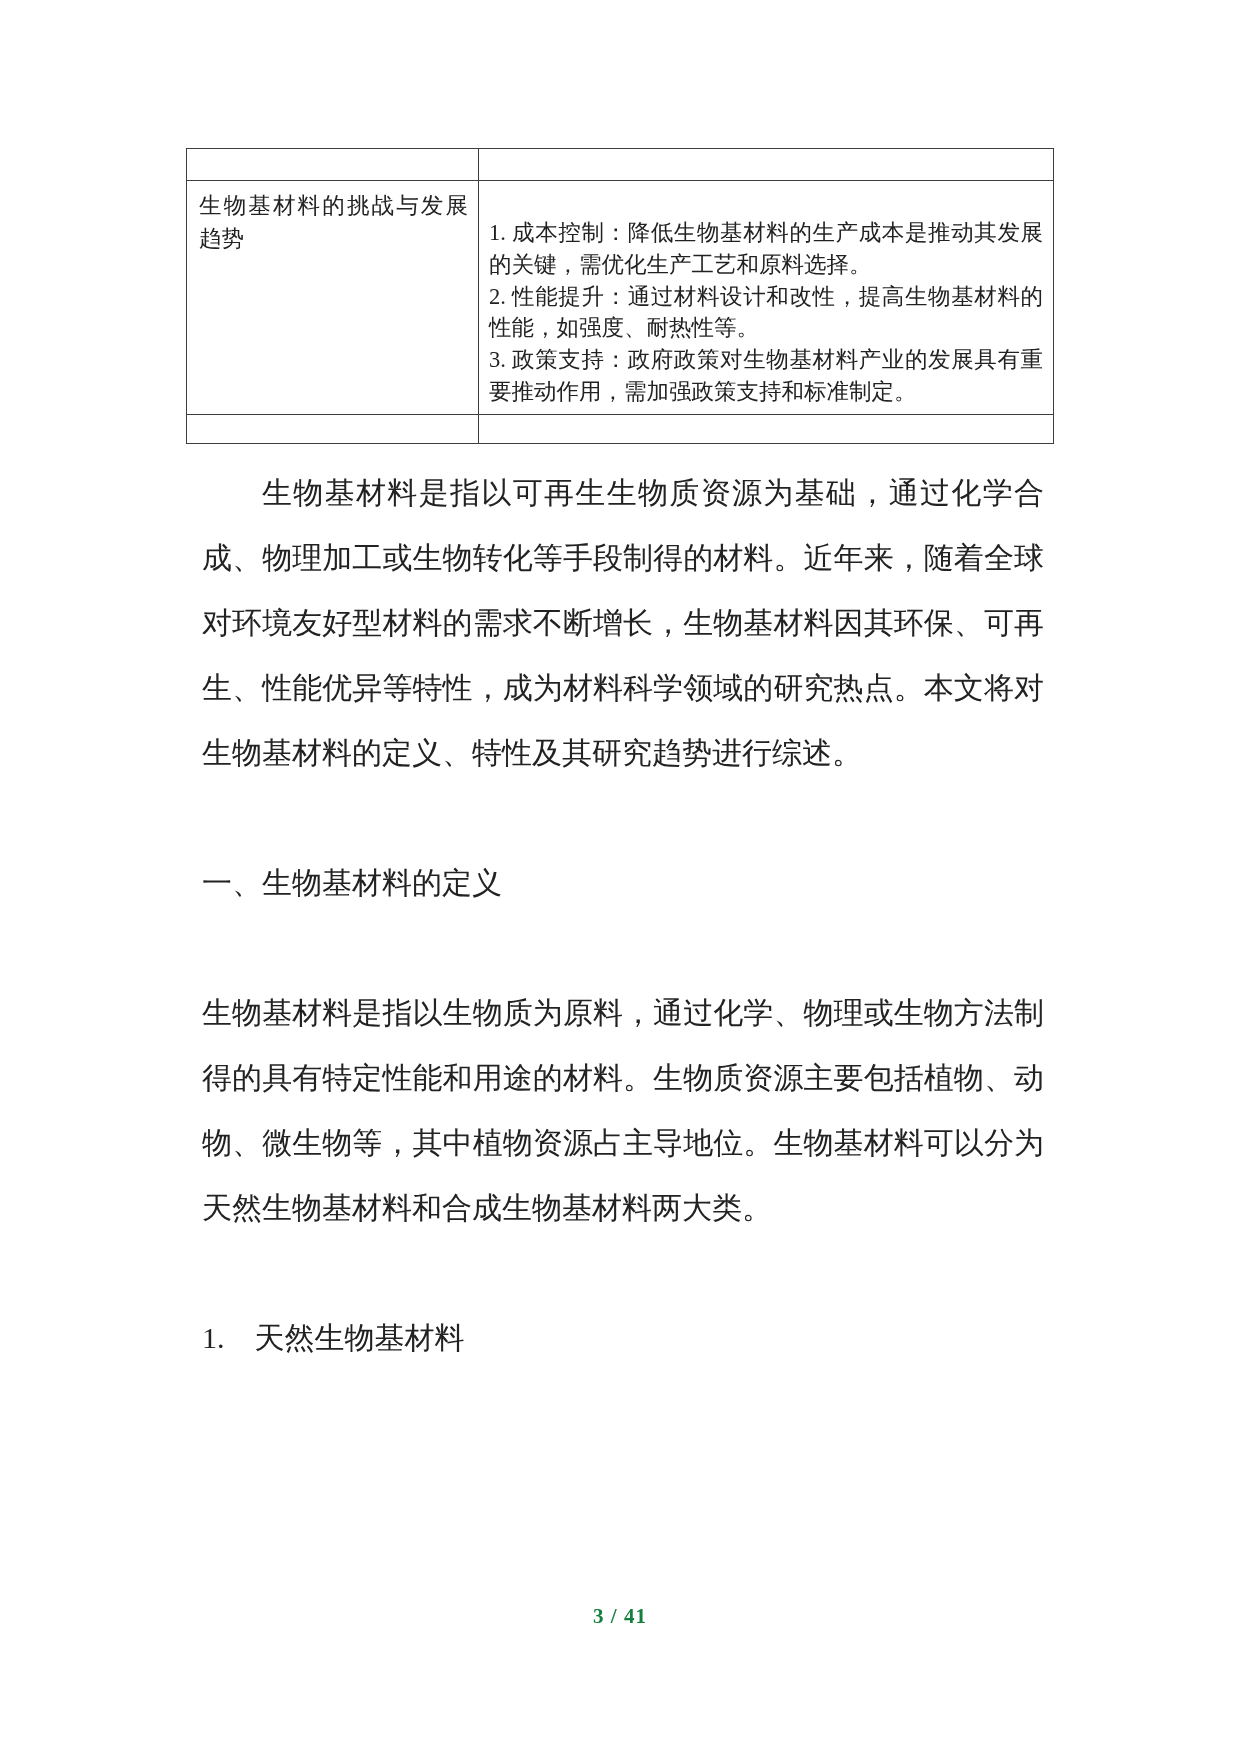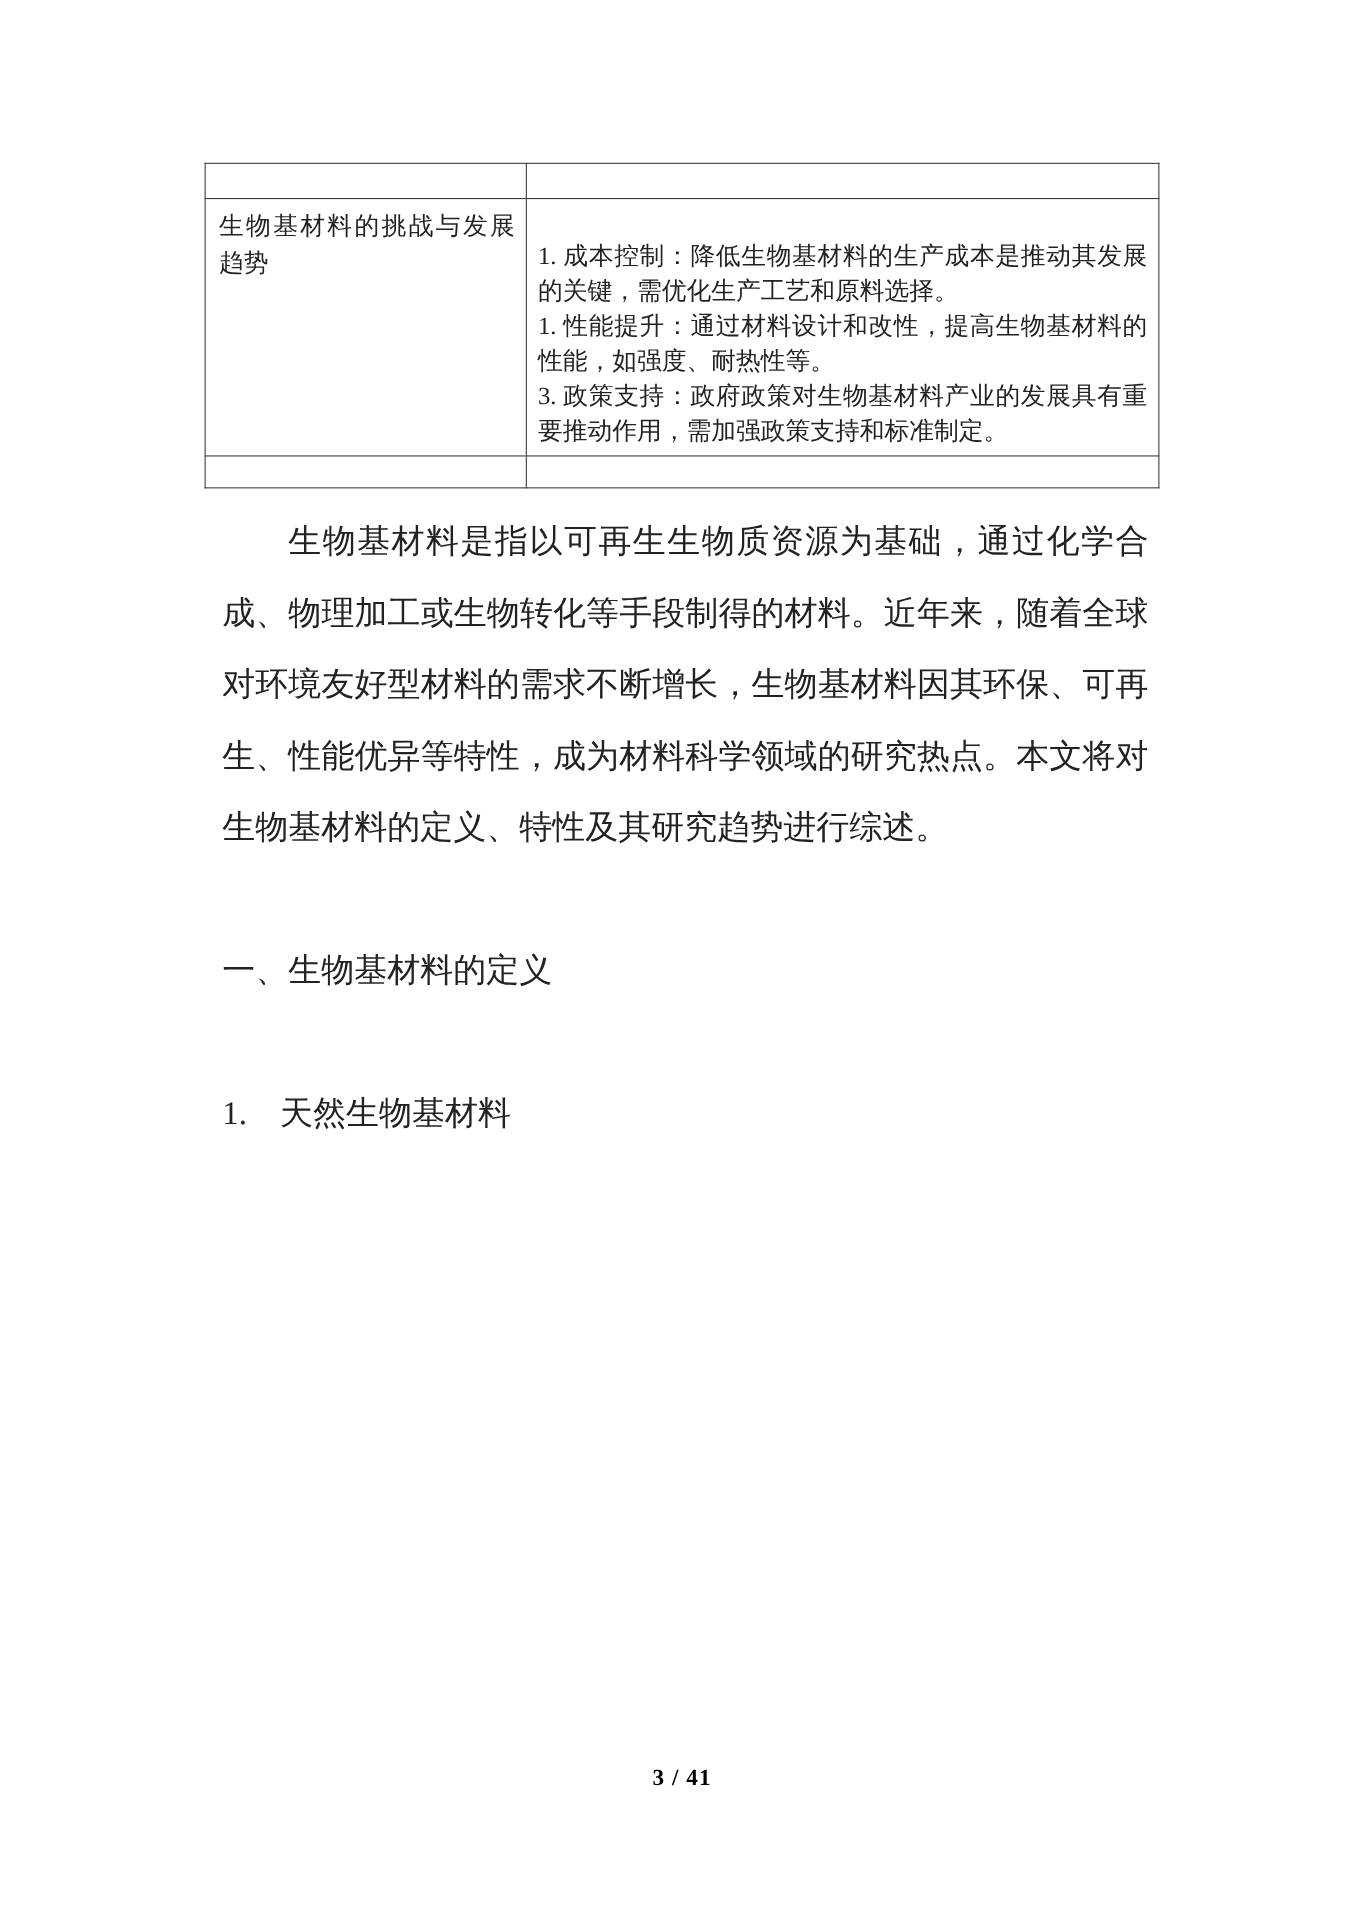--- a/index.html
+++ b/index.html
@@ -62,54 +62,55 @@
   .para.indent { text-indent: 60px; }
   .para.gap { margin-top: 65px; }
   .footer {
     position: absolute;
     top: 1604px;
     left: 0;
     width: 1240px;
     text-align: center;
     font-size: 21px;
     font-weight: bold;
-    color: #000000;
+    color: #15803d;
     letter-spacing: 1px;
   }
 </style>
 </head>
 <body>
 
 <div class="page">
   <div class="content">
 
     <table class="doc-table">
       <tbody>
           <tr class="row-empty-top">
         <td class="col-label"></td>
         <td class="col-detail"></td>
       </tr>
       <tr class="row-main">
         <td class="col-label">生物基材料的挑战与发展趋势</td>
         <td class="col-detail">
           <p>1. 成本控制：降低生物基材料的生产成本是推动其发展的关键，需优化生产工艺和原料选择。</p>
-          <p>1. 性能提升：通过材料设计和改性，提高生物基材料的性能，如强度、耐热性等。</p>
+          <p>2. 性能提升：通过材料设计和改性，提高生物基材料的性能，如强度、耐热性等。</p>
           <p>3. 政策支持：政府政策对生物基材料产业的发展具有重要推动作用，需加强政策支持和标准制定。</p>
         </td>
       </tr>
       <tr class="row-empty-bottom">
         <td class="col-label"></td>
         <td class="col-detail"></td>
       </tr>
     </tbody>
       </table>
 
     <p class="para indent">生物基材料是指以可再生生物质资源为基础，通过化学合成、物理加工或生物转化等手段制得的材料。近年来，随着全球对环境友好型材料的需求不断增长，生物基材料因其环保、可再生、性能优异等特性，成为材料科学领域的研究热点。本文将对生物基材料的定义、特性及其研究趋势进行综述。</p>
 
     <p class="para gap">一、生物基材料的定义</p>
 
+    <p class="para gap">生物基材料是指以生物质为原料，通过化学、物理或生物方法制得的具有特定性能和用途的材料。生物质资源主要包括植物、动物、微生物等，其中植物资源占主导地位。生物基材料可以分为天然生物基材料和合成生物基材料两大类。</p>
 
     <p class="para gap">1.　天然生物基材料</p>
 
   </div>
 
   <div class="footer">3 / 41</div>
 </div>
 
 </body></html>

